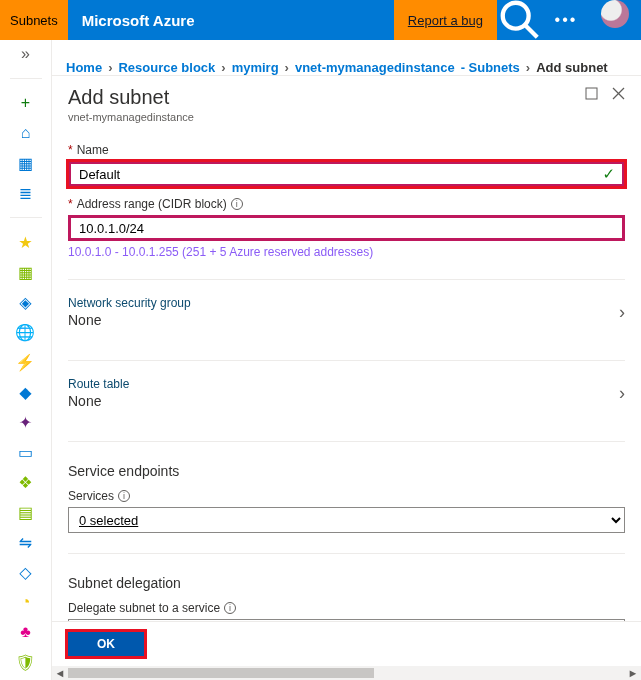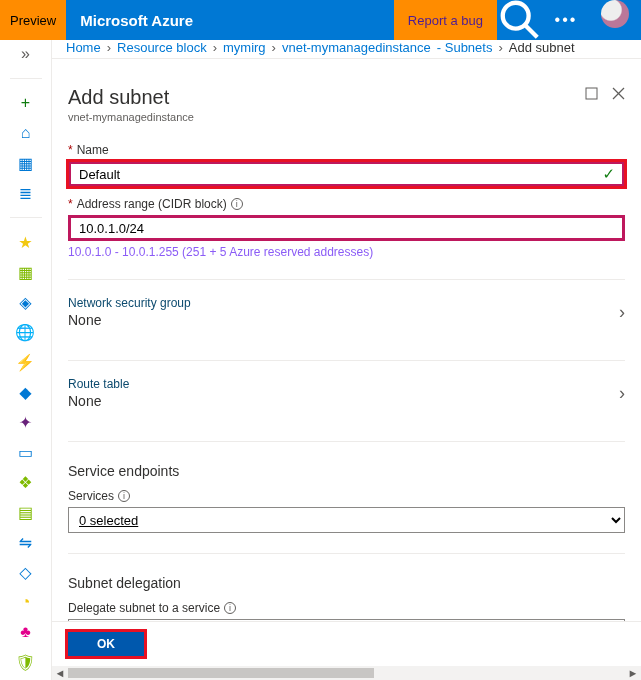--- a/index.html
+++ b/index.html
@@ -3,26 +3,26 @@
 <meta charset="utf-8">
 <style>
   * { box-sizing: border-box; margin: 0; padding: 0; font-family: "Segoe UI", Arial, sans-serif; }
   body { width: 641px; height: 680px; overflow: hidden; background: #fff; color: #323130; }
 
   
   .topbar { height: 40px; background: #0078d4; color: #fff; display: flex; align-items: stretch; }
   .topbar .preview { background: #ff8c00; color:#000; padding: 0 10px; display:flex; align-items:center; font-size:13px; }
   .topbar .brand { display:flex; align-items:center; padding: 0 14px; font-size:15px; font-weight:600; }
   .topbar .spacer { flex:1; }
-  .topbar .bug { background:#ff8c00; color:#4c1d95; padding: 0 14px; display:flex; align-items:center; font-size:13px; }
+  .topbar .bug { background:#ff8c00; color:#0f172a; padding: 0 14px; display:flex; align-items:center; font-size:13px;text-decoration:underline; }
   .topbar .iconbtn { width:46px; display:flex; align-items:center; justify-content:center; cursor:pointer; }
   .topbar .avatar { width:28px; height:28px; border-radius:50%; background: radial-gradient(circle at 35% 35%, #eee 0 40%, #b79 45% 100%); margin: 0 12px; }
 
   
-  .crumbbar { position:absolute; top:40px; left:52px; right:0; height:19px; display:flex; align-items:flex-start; gap:6px; padding: 0 14px; font-size:13px; color:#0078d4; border-bottom:1px solid #edebe9; background:#fff; white-space:nowrap; overflow:hidden; }
+  .crumbbar { position:absolute; top:40px; left:52px; right:0; height:36px; display:flex; align-items:flex-end; gap:6px; padding: 0 14px; font-size:13px; color:#0078d4; border-bottom:1px solid #edebe9; background:#fff; white-space:nowrap; overflow:hidden;font-weight:bold; }
   .crumbbar .crumb { cursor:pointer; }
   .crumbbar .sep { color:#605e5c; }
   .crumbbar .tail { color:#323130; }
 
   
   .rail { position:absolute; top:40px; left:0; width:52px; bottom:0; border-right:1px solid #edebe9; background:#fff; padding-top:4px; display:flex; flex-direction:column; align-items:center; gap:10px; }
   .rail .railbtn { width:24px; height:20px; display:flex; align-items:center; justify-content:center; cursor:pointer; }
   .rail-sep { width:32px; height:1px; background:#edebe9; margin:4px 0; }
 
   
@@ -61,21 +61,21 @@
 
   .hscroll { position:absolute; left:52px; right:0; bottom:0; height:14px; background:#f3f2f1; display:flex; align-items:center; }
   .hscroll .arrow { width:16px; text-align:center; color:#605e5c; font-size:11px; cursor:pointer; }
   .hscroll .track { flex:1; height:14px; background:#f3f2f1; position:relative; }
   .hscroll .thumb { position:absolute; left:0; top:2px; width:55%; height:10px; background:#c8c6c4; }
 </style>
 </head>
 <body>
 
 <div class="topbar">
-  <div class="preview">Preview</div>
+  <div class="preview">Subnets</div>
   <div class="brand">Microsoft Azure</div>
   <div class="spacer"></div>
   <div class="bug">Report a bug</div>
   <div class="iconbtn">
     <svg class="ico" viewBox="0 0 16 16">
         <circle cx="6.5" cy="6.5" r="4.5" fill="none" stroke="#fff" stroke-width="1.5"></circle>
         <line x1="10" y1="10" x2="14" y2="14" stroke="#fff" stroke-width="1.5"></line>
       </svg>
   </div>
   <div class="iconbtn">

